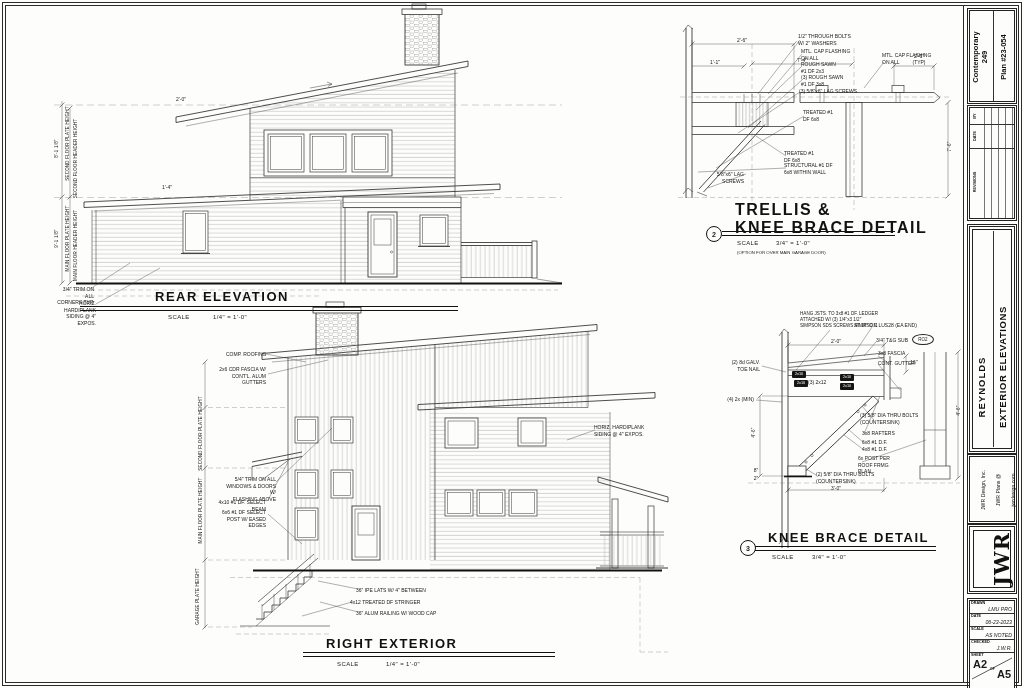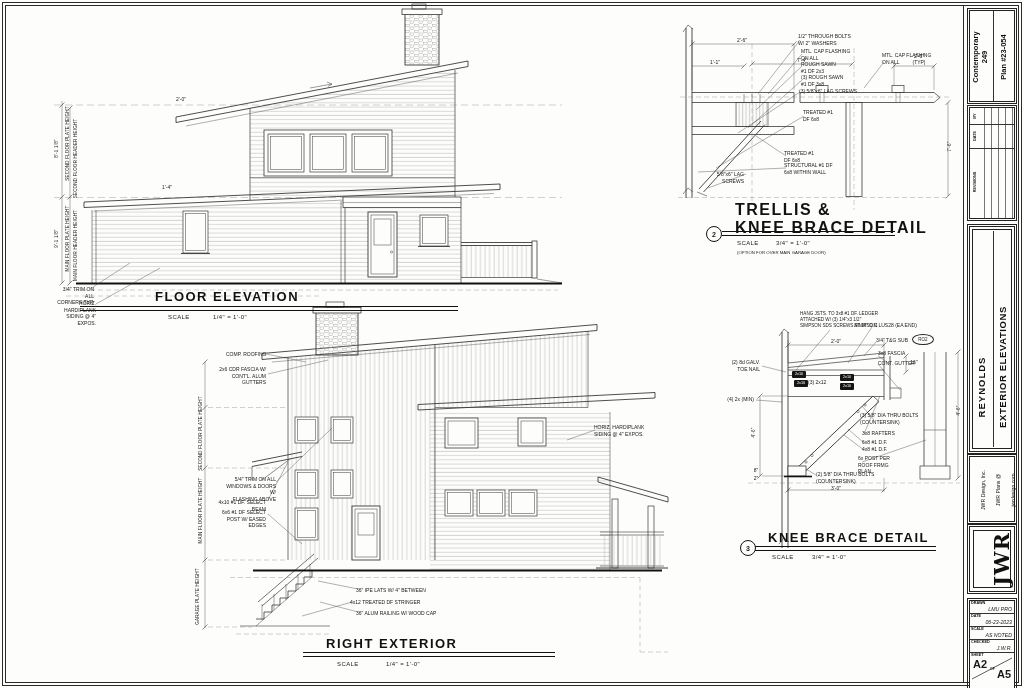--- a/index.html
+++ b/index.html
@@ -215,21 +215,21 @@
     <path d="M935 352V478" stroke-width="0.35"></path>
     <rect x="920" y="466" width="30" height="13" fill="#fdfdfb" stroke-width="0.7"></rect>
     <path d="M924 430H946" stroke-width="0.5"></path>
     <path d="M788 345H884M906 356V372M760 396V476M958 352V478M788 490H884" stroke-width="0.4"></path>
     <path d="M788 340V363M884 340V353M762 396H788M762 476H788M788 478V492M884 478V492" stroke-width="0.35"></path>
     <path d="M785.5 347.5l5 -5M881.5 347.5l5 -5M903.5 358.5l5 -5M903.5 374.5l5 -5M757.5 398.5l5 -5M757.5 478.5l5 -5M955.5 354.5l5 -5M955.5 480.5l5 -5M785.5 492.5l5 -5M881.5 492.5l5 -5" stroke-width="0.6"></path>
     <path d="M830 330l-34 40M872 327l-24 36M876 342l-12 14M878 356l12 8M878 364l22 26M762 366l24 6M756 400l26 2M874 420l-12 -14M864 434l16 -38M864 443l-16 -14M864 450l-20 -15M862 462l64 -22M816 475l-10 -6" stroke-width="0.4"></path>
   </g>
 </svg>
 
-<div class="vtitle" style="left:155px;top:290px;">FLOOR ELEVATION</div>
+<div class="vtitle" style="left:155px;top:290px;">REAR ELEVATION</div>
 <div class="rule2" style="left:80px;top:306px;width:378px;"></div>
 <div class="scl" style="left:168px;top:314px;">SCALE</div>
 <div class="scl" style="left:213px;top:314px;">1/4" = 1'-0"</div>
 <div class="ann r" style="left:56px;top:286px;width:38px;">3/4" TRIM ON ALL
 CORNERS TYP.</div>
 <div class="ann r" style="left:50px;top:300px;width:46px;">HORIZ. HARDIPLANK
 SIDING @ 4" EXPOS.</div>
 <div class="rot" style="left:19px;top:141px;width:96px;">SECOND FLOOR PLATE HEIGHT</div>
 <div class="rot" style="left:27px;top:156px;width:96px;">SECOND FLOOR HEADER HEIGHT</div>
 <div class="rot" style="left:24px;top:236px;width:86px;">MAIN FLOOR PLATE HEIGHT</div>

